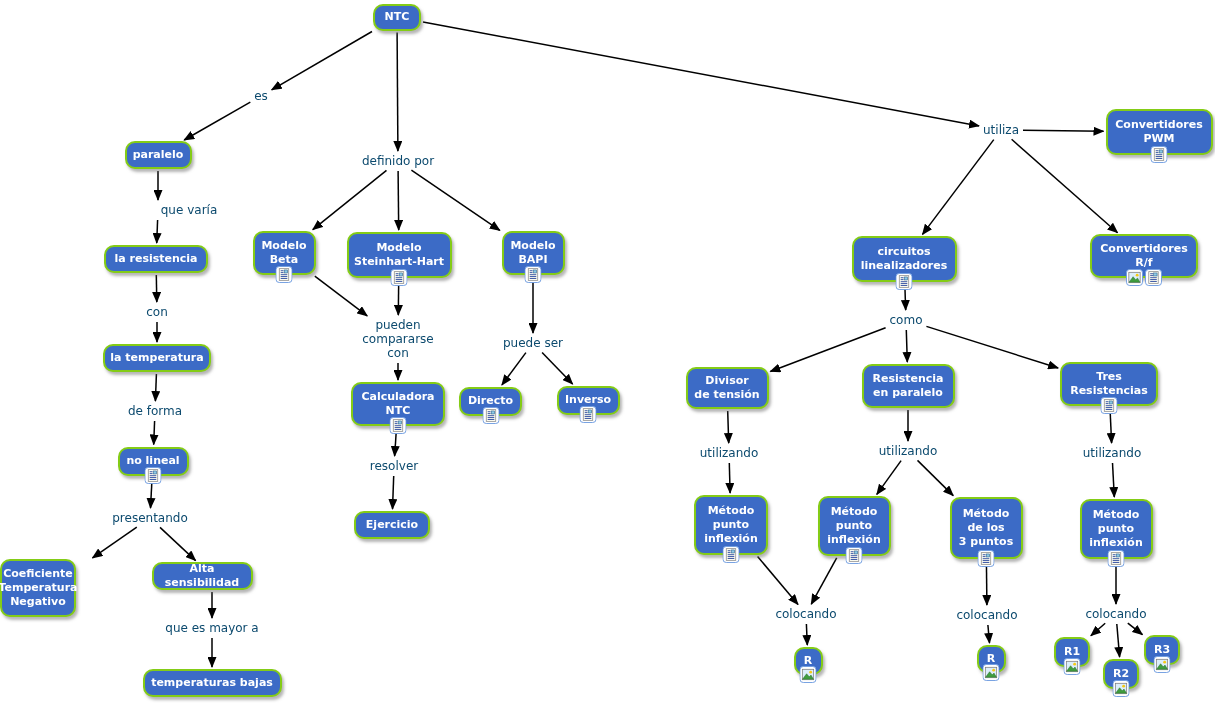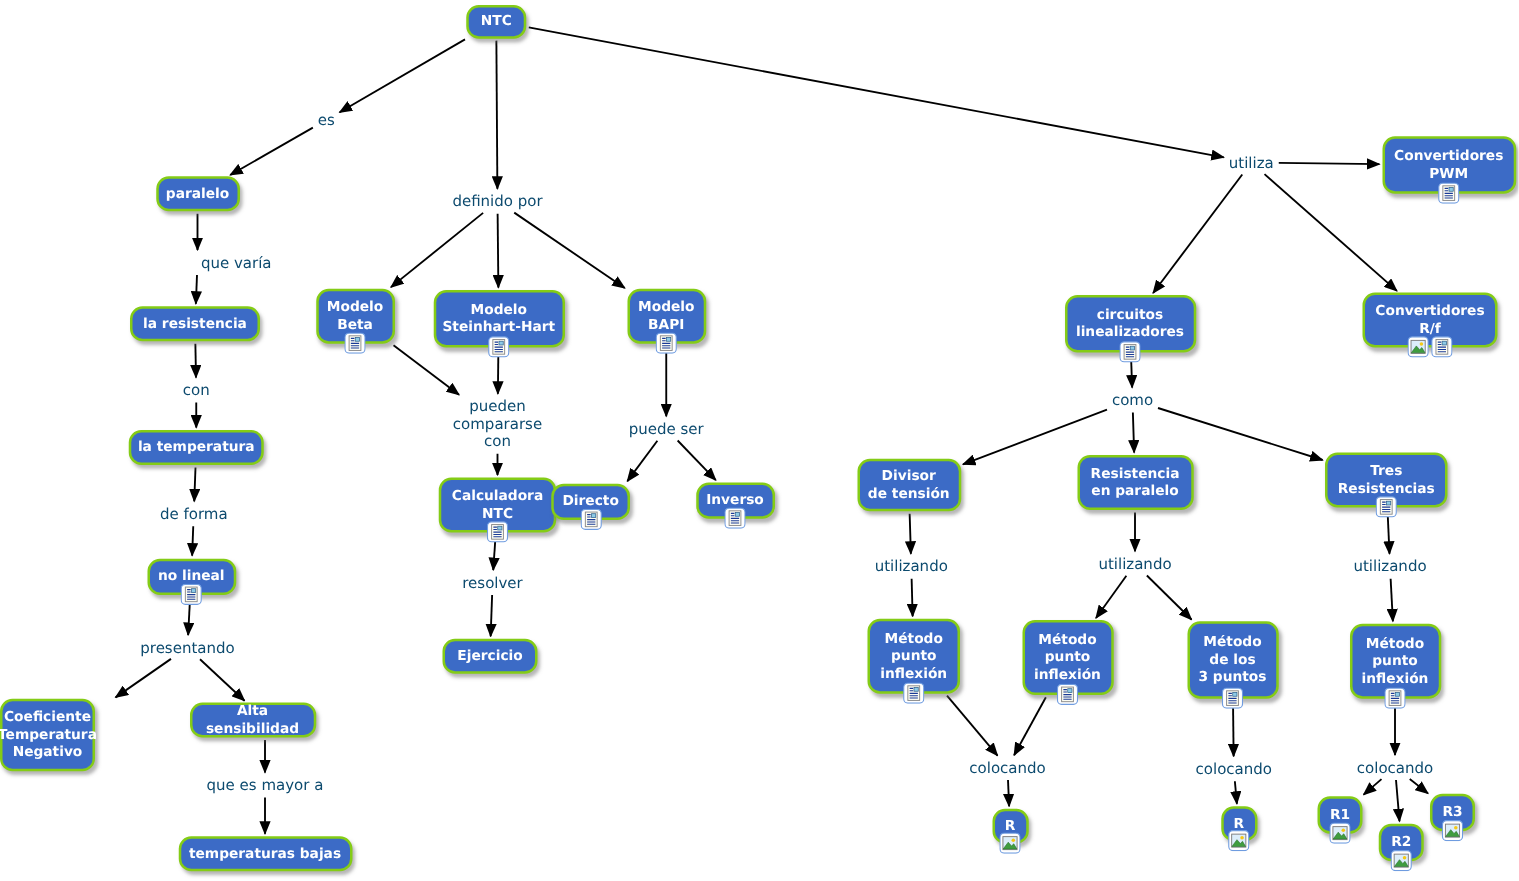--- a/index.html
+++ b/index.html
@@ -145,21 +145,21 @@
             <rect x="0.5" y="0.5" width="17" height="17" rx="3.5" fill="#ffffff" stroke="#6f9ce0"></rect>
             <rect x="4" y="2.8" width="10" height="12.4" fill="#fdfdf2" stroke="#8a8a8a" stroke-width="0.8"></rect>
             <rect x="9.2" y="4.2" width="3.6" height="3.2" fill="#8ecae6" stroke="#2b5c8a" stroke-width="0.6"></rect>
             <line x1="5.5" y1="5" x2="8.5" y2="5" stroke="#1a3a96" stroke-width="0.9"></line>
             <line x1="5.5" y1="7" x2="8.5" y2="7" stroke="#1a3a96" stroke-width="0.9"></line>
             <line x1="5.5" y1="9.2" x2="12.5" y2="9.2" stroke="#1a3a96" stroke-width="0.9"></line>
             <line x1="5.5" y1="11.2" x2="12.5" y2="11.2" stroke="#1a3a96" stroke-width="0.9"></line>
             <line x1="5.5" y1="13.2" x2="12.5" y2="13.2" stroke="#1a3a96" stroke-width="0.9"></line>
           </svg></span></span></div>
     <div class="node" style="left: 354px; top: 511px; width: 76px; height: 28px;"><span class="node-label">Ejercicio</span></div>
-    <div class="node" style="left: 441px; top: 386.5px; width: 63px; height: 29px;"><span class="node-label">Directo</span><span class="node-icons"><span class="res-icon"><svg width="17" height="17" viewBox="0 0 18 18">
+    <div class="node" style="left: 459px; top: 386.5px; width: 63px; height: 29px;"><span class="node-label">Directo</span><span class="node-icons"><span class="res-icon"><svg width="17" height="17" viewBox="0 0 18 18">
             <rect x="0.5" y="0.5" width="17" height="17" rx="3.5" fill="#ffffff" stroke="#6f9ce0"></rect>
             <rect x="4" y="2.8" width="10" height="12.4" fill="#fdfdf2" stroke="#8a8a8a" stroke-width="0.8"></rect>
             <rect x="9.2" y="4.2" width="3.6" height="3.2" fill="#8ecae6" stroke="#2b5c8a" stroke-width="0.6"></rect>
             <line x1="5.5" y1="5" x2="8.5" y2="5" stroke="#1a3a96" stroke-width="0.9"></line>
             <line x1="5.5" y1="7" x2="8.5" y2="7" stroke="#1a3a96" stroke-width="0.9"></line>
             <line x1="5.5" y1="9.2" x2="12.5" y2="9.2" stroke="#1a3a96" stroke-width="0.9"></line>
             <line x1="5.5" y1="11.2" x2="12.5" y2="11.2" stroke="#1a3a96" stroke-width="0.9"></line>
             <line x1="5.5" y1="13.2" x2="12.5" y2="13.2" stroke="#1a3a96" stroke-width="0.9"></line>
           </svg></span></span></div>
     <div class="node" style="left: 556.5px; top: 385.5px; width: 63px; height: 29px;"><span class="node-label">Inverso</span><span class="node-icons"><span class="res-icon"><svg width="17" height="17" viewBox="0 0 18 18">

